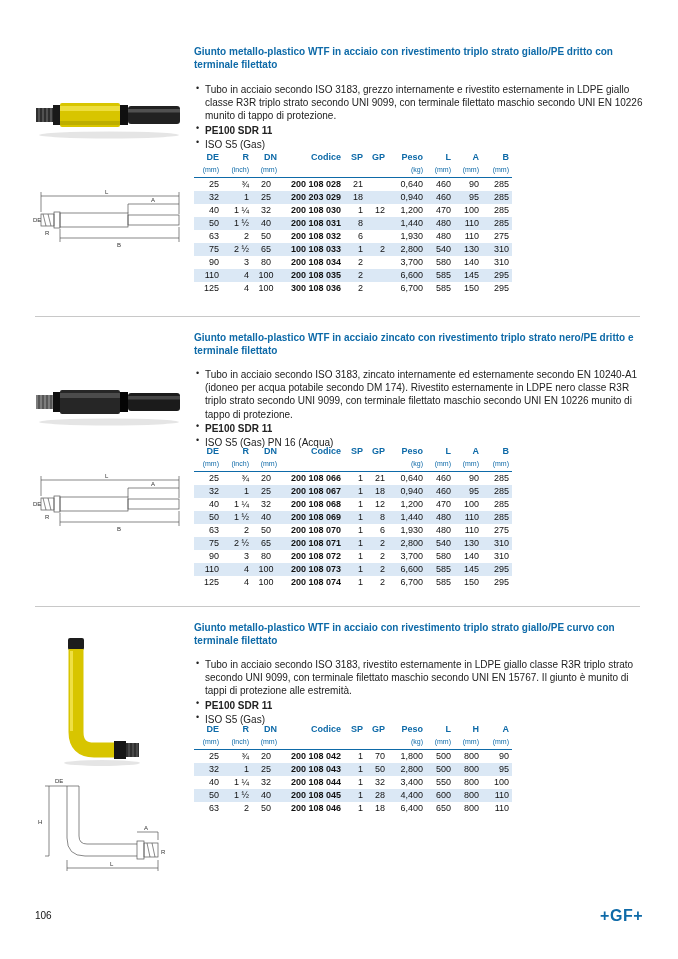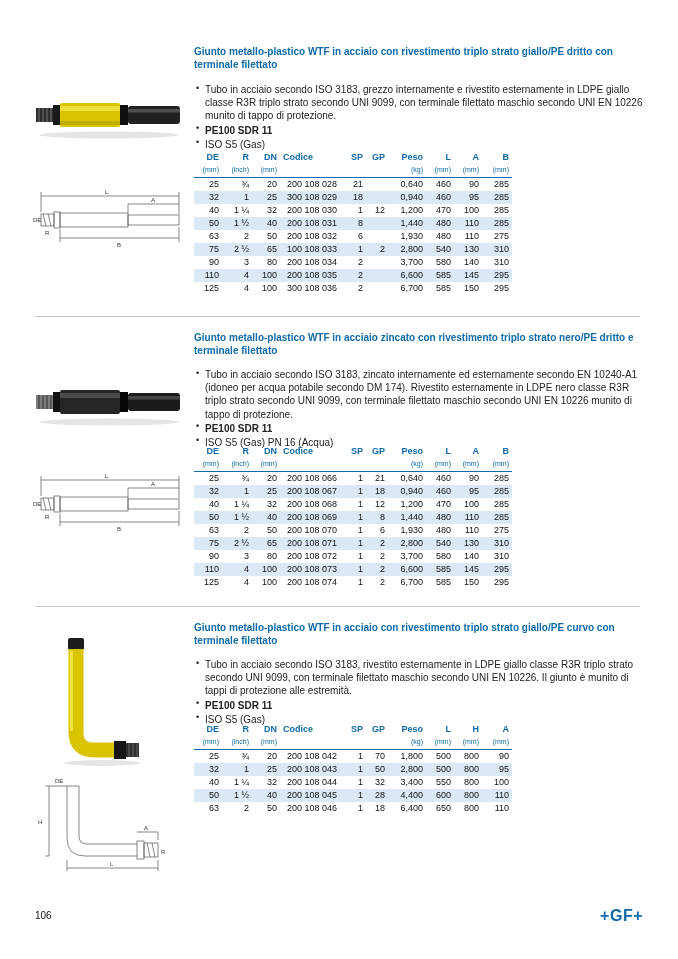--- a/index.html
+++ b/index.html
@@ -30,33 +30,33 @@
   }
   .bullets li.b{ font-weight:bold; }
   .dtable{
     position:absolute; left:194px; border-collapse:collapse; font-size:9px;
     line-height:11px; color:#111;
   }
   .dtable th{
     color:var(--blue); font-weight:bold; text-align:right;
     padding:0 3px 1px 3px; white-space:nowrap;
   }
-  .dtable th.code{ text-align:left;margin-top:15px; }
+  .dtable th.code{ text-align:right;margin-top:15px; }
   .dtable tr.units th{
     font-size:7px; font-weight:normal; padding-bottom:2px;
     border-bottom:1.5px solid var(--blue);
   }
   .dtable td{
     text-align:right; padding:1px 3px; white-space:nowrap; height:13px;
   }
-  .dtable td.code{ font-weight:normal; text-align:center; }
+  .dtable td.code{ font-weight:bold; }
   .dtable tbody tr.alt{ background:var(--rowalt); }
   .dtable td:nth-child(1){ width:28px; }
   .dtable td:nth-child(2){ width:30px; }
-  .dtable td:nth-child(3){ width:28px; }
+  .dtable td:nth-child(3){ width:28px;text-align:center; }
   .dtable td:nth-child(4){ width:64px; }
   .dtable td:nth-child(5){ width:22px; }
   .dtable td:nth-child(6){ width:22px; }
   .dtable td:nth-child(7){ width:38px; }
   .dtable td:nth-child(8){ width:28px; }
   .dtable td:nth-child(9){ width:28px; }
   .dtable td:nth-child(10){ width:30px; }
   .divider{
     position:absolute; left:35px; width:605px; height:0;
     border-top:1px solid #c8c8c8;
@@ -176,21 +176,21 @@
           <td></td>
           <td>0,640</td>
           <td>460</td>
           <td>90</td>
           <td>285</td>
         </tr>
         <tr class="alt">
           <td>32</td>
           <td>1</td>
           <td>25</td>
-          <td class="code">300 108 029</td>
+          <td class="code">200 203 029</td>
           <td>18</td>
           <td></td>
           <td>0,940</td>
           <td>460</td>
           <td>95</td>
           <td>285</td>
         </tr>
         <tr>
           <td>40</td>
           <td>1 ¼</td>
@@ -478,21 +478,21 @@
           <td>295</td>
         </tr>
       </tbody>
     </table>
 
   <div class="divider" style="top:606px"></div>
 
   <h2 class="title" style="top:621px">Giunto metallo-plastico WTF in acciaio con rivestimento triplo strato giallo/PE curvo con terminale filettato</h2>
 
   <ul class="bullets" style="top:658px">
-    <li>Tubo in acciaio secondo ISO 3183, rivestito esternamente in LDPE giallo classe R3R triplo strato secondo UNI 9099, con terminale filettato maschio secondo UNI EN 10226. Il giunto è munito di tappi di protezione alle estremità.</li>
+    <li>Tubo in acciaio secondo ISO 3183, rivestito esternamente in LDPE giallo classe R3R triplo strato secondo UNI 9099, con terminale filettato maschio secondo UNI EN 15767. Il giunto è munito di tappi di protezione alle estremità.</li>
     <li class="b">PE100 SDR 11</li>
     <li>ISO S5 (Gas)</li>
   </ul>
 
   <figure class="fig" style="left:52px; top:636px">
     <svg width="92" height="132" viewBox="0 0 92 132">
       <ellipse cx="50" cy="127" rx="38" ry="3" fill="#000" opacity="0.10"></ellipse>
       <g>
         <rect x="16" y="2" width="16" height="12" rx="2" fill="#1d1d1d"></rect>
       </g>

